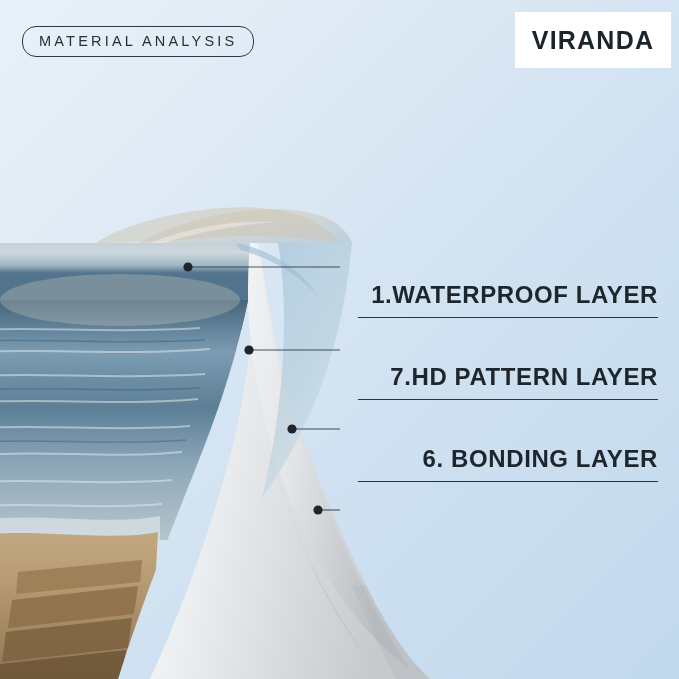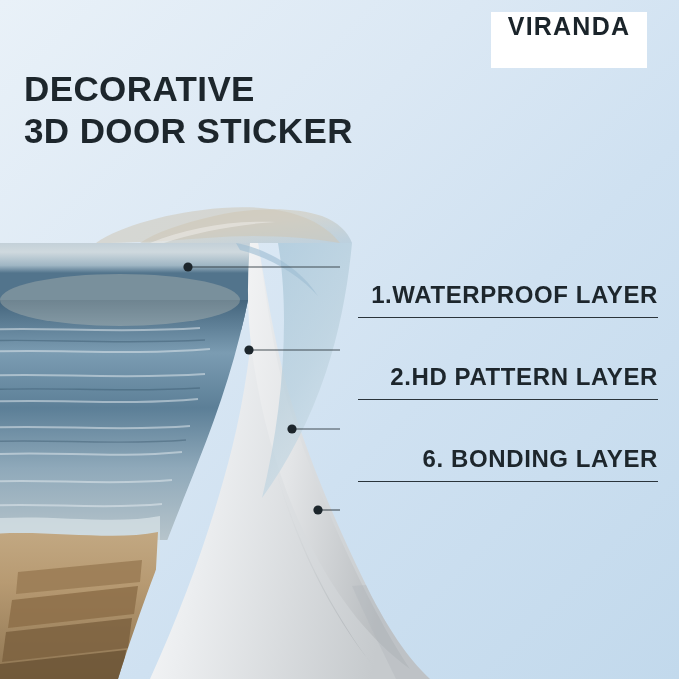--- a/index.html
+++ b/index.html
@@ -37,27 +37,27 @@
     color: #1d262c;
     font-weight: 700;
     font-size: 35px;
     line-height: 42px;
     letter-spacing: 0.4px;
   }
   .title-line { display: block; white-space: nowrap; }
 
   .brand-box {
     position: absolute;
-    right: 32px;
+    right: 8px;
     top: 12px;
     width: 156px;
     height: 56px;
     background: #ffffff;
     display: flex;
-    align-items: flex-start;
+    align-items: center;
     justify-content: center;
     margin-left: 28px;
   }
   .brand-text {
     font-size: 25px;
     font-weight: 700;
     letter-spacing: 1.2px;
     color: #1b242a;
   }
 
@@ -235,39 +235,38 @@
       <path d="M318,510 L340,510"></path>
     </g>
     <g fill="#1d262c">
       <circle cx="188" cy="267" r="4.6"></circle>
       <circle cx="249" cy="350" r="4.6"></circle>
       <circle cx="292" cy="429" r="4.6"></circle>
       <circle cx="318" cy="510" r="4.6"></circle>
     </g>
   </svg>
 
-
-  <div class="title-block">
-    <span class="title-line">DECORATIVE</span>
-    <span class="title-line">3D DOOR STICKER</span>
+  <div class="eyebrow">
+    <span>MATERIAL ANALYSIS</span>
   </div>
+
 
   <div class="brand-box">
     <span class="brand-text">VIRANDA</span>
   </div>
 
   <div class="labels">
 
     <div class="label-row">
       <span class="label-text">1.WATERPROOF LAYER</span>
       <span class="label-rule"></span>
     </div>
 
     <div class="label-row">
-      <span class="label-text">2.HD PATTERN LAYER</span>
+      <span class="label-text">7.HD PATTERN LAYER</span>
       <span class="label-rule"></span>
     </div>
 
     <div class="label-row">
       <span class="label-text">6. BONDING LAYER</span>
       <span class="label-rule"></span>
     </div>
 
 
   </div>

